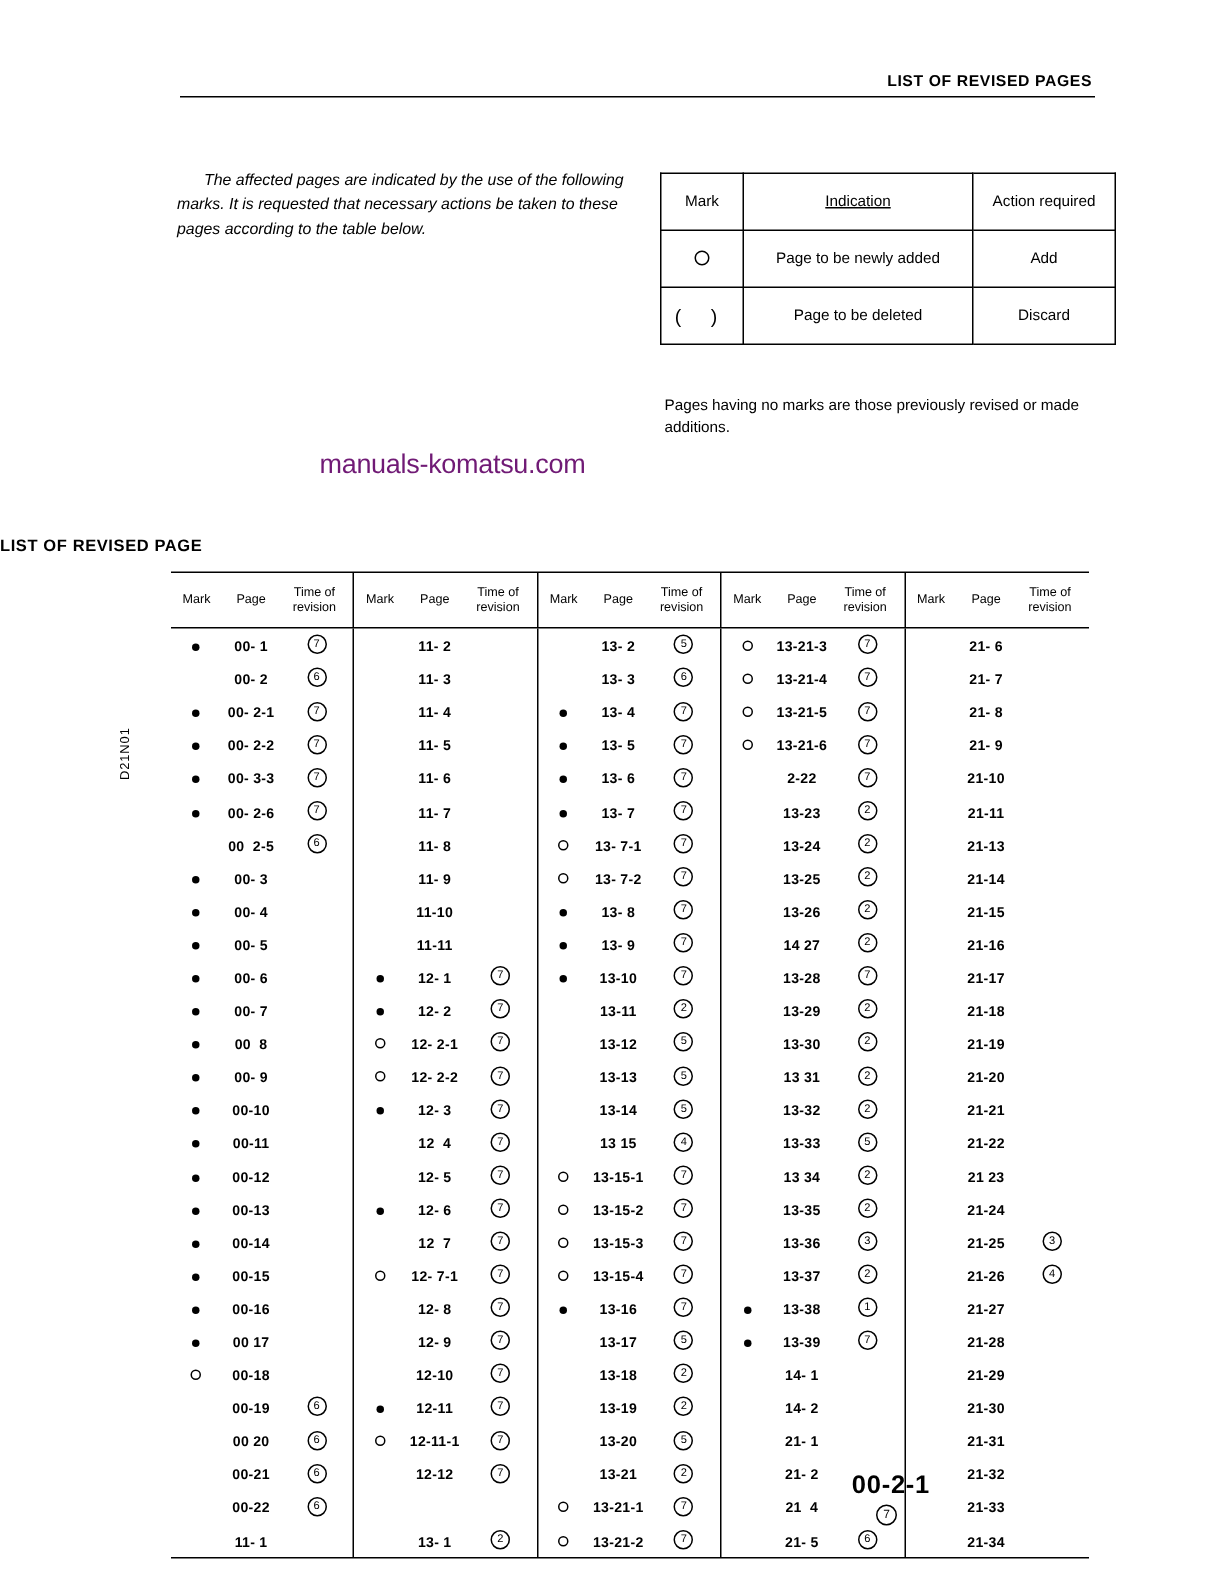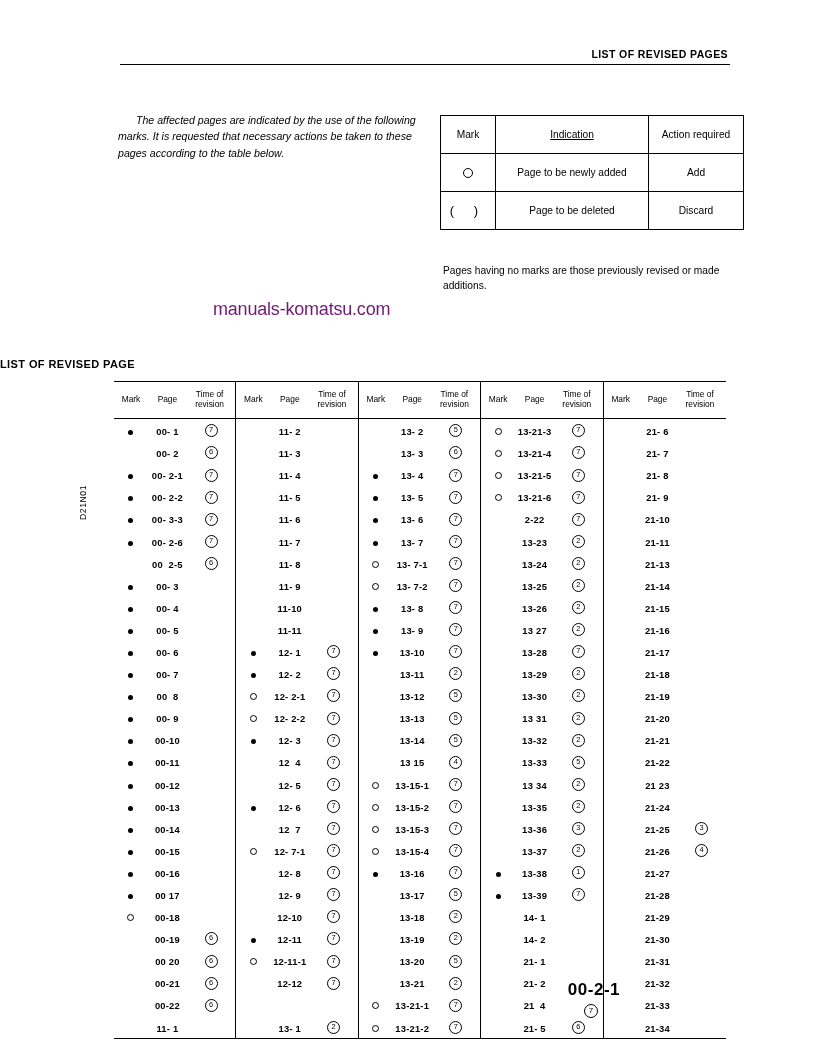--- a/index.html
+++ b/index.html
@@ -817,21 +817,21 @@
           <div class="c-page"><span>13-25</span></div>
           <div class="c-rev"><span class="circ">2</span></div>
         </div>
         <div class="rrow">
           <div class="c-mark"></div>
           <div class="c-page"><span>13-26</span></div>
           <div class="c-rev"><span class="circ">2</span></div>
         </div>
         <div class="rrow">
           <div class="c-mark"></div>
-          <div class="c-page"><span>13 27</span></div>
+          <div class="c-page"><span>14 27</span></div>
           <div class="c-rev"><span class="circ">2</span></div>
         </div>
         <div class="rrow">
           <div class="c-mark"></div>
           <div class="c-page"><span>13-28</span></div>
           <div class="c-rev"><span class="circ">7</span></div>
         </div>
         <div class="rrow">
           <div class="c-mark"></div>
           <div class="c-page"><span>13-29</span></div>

